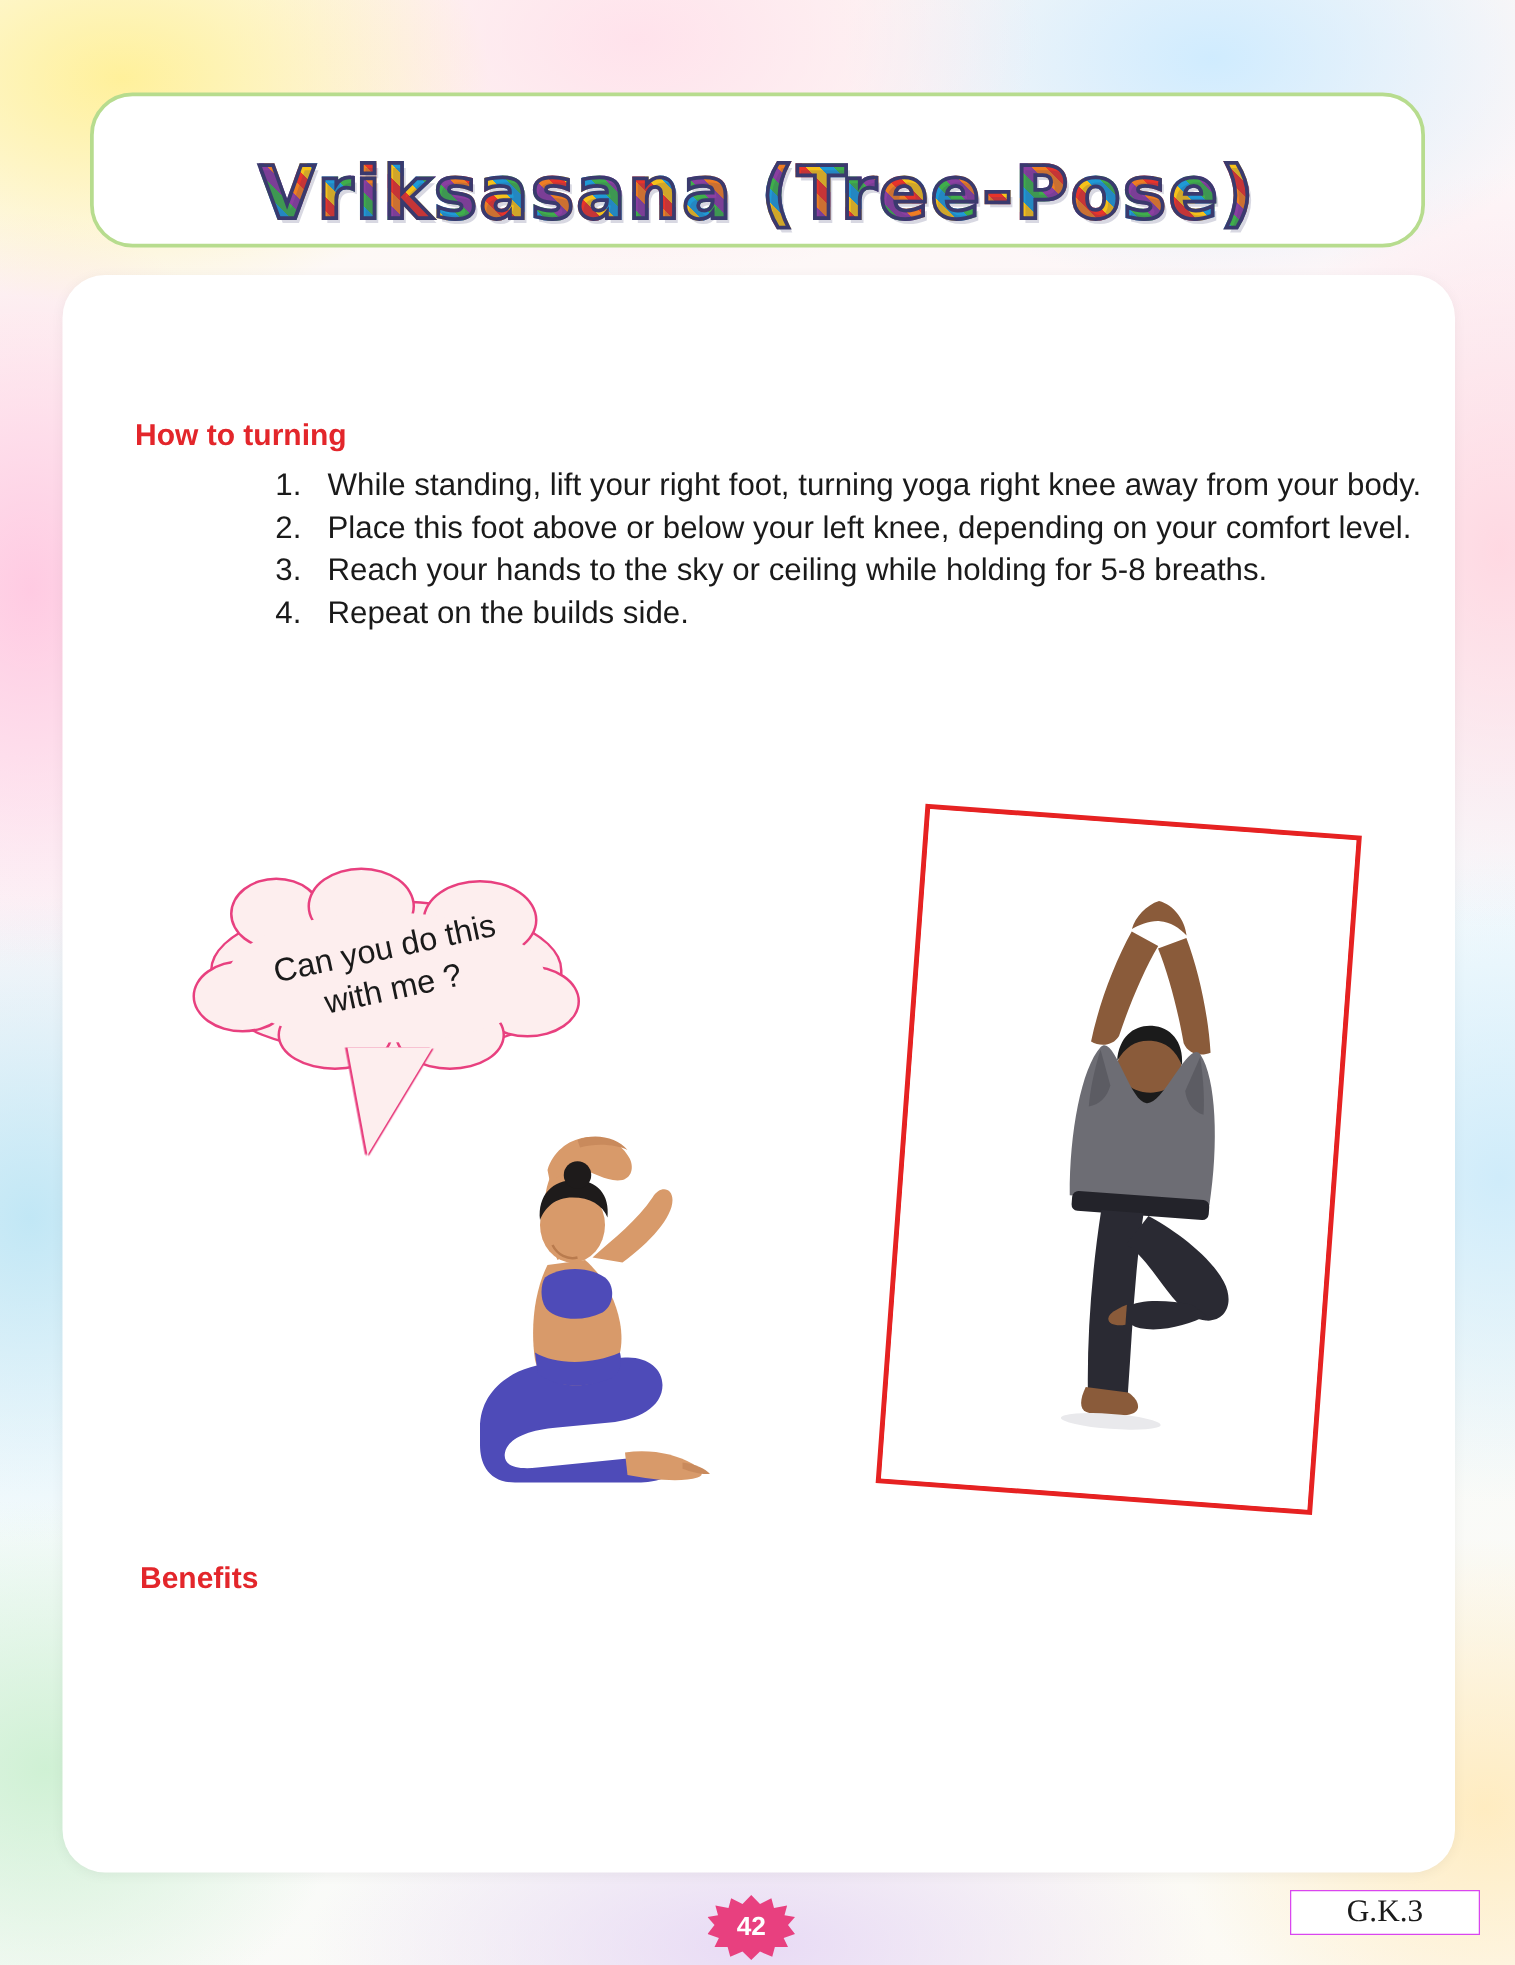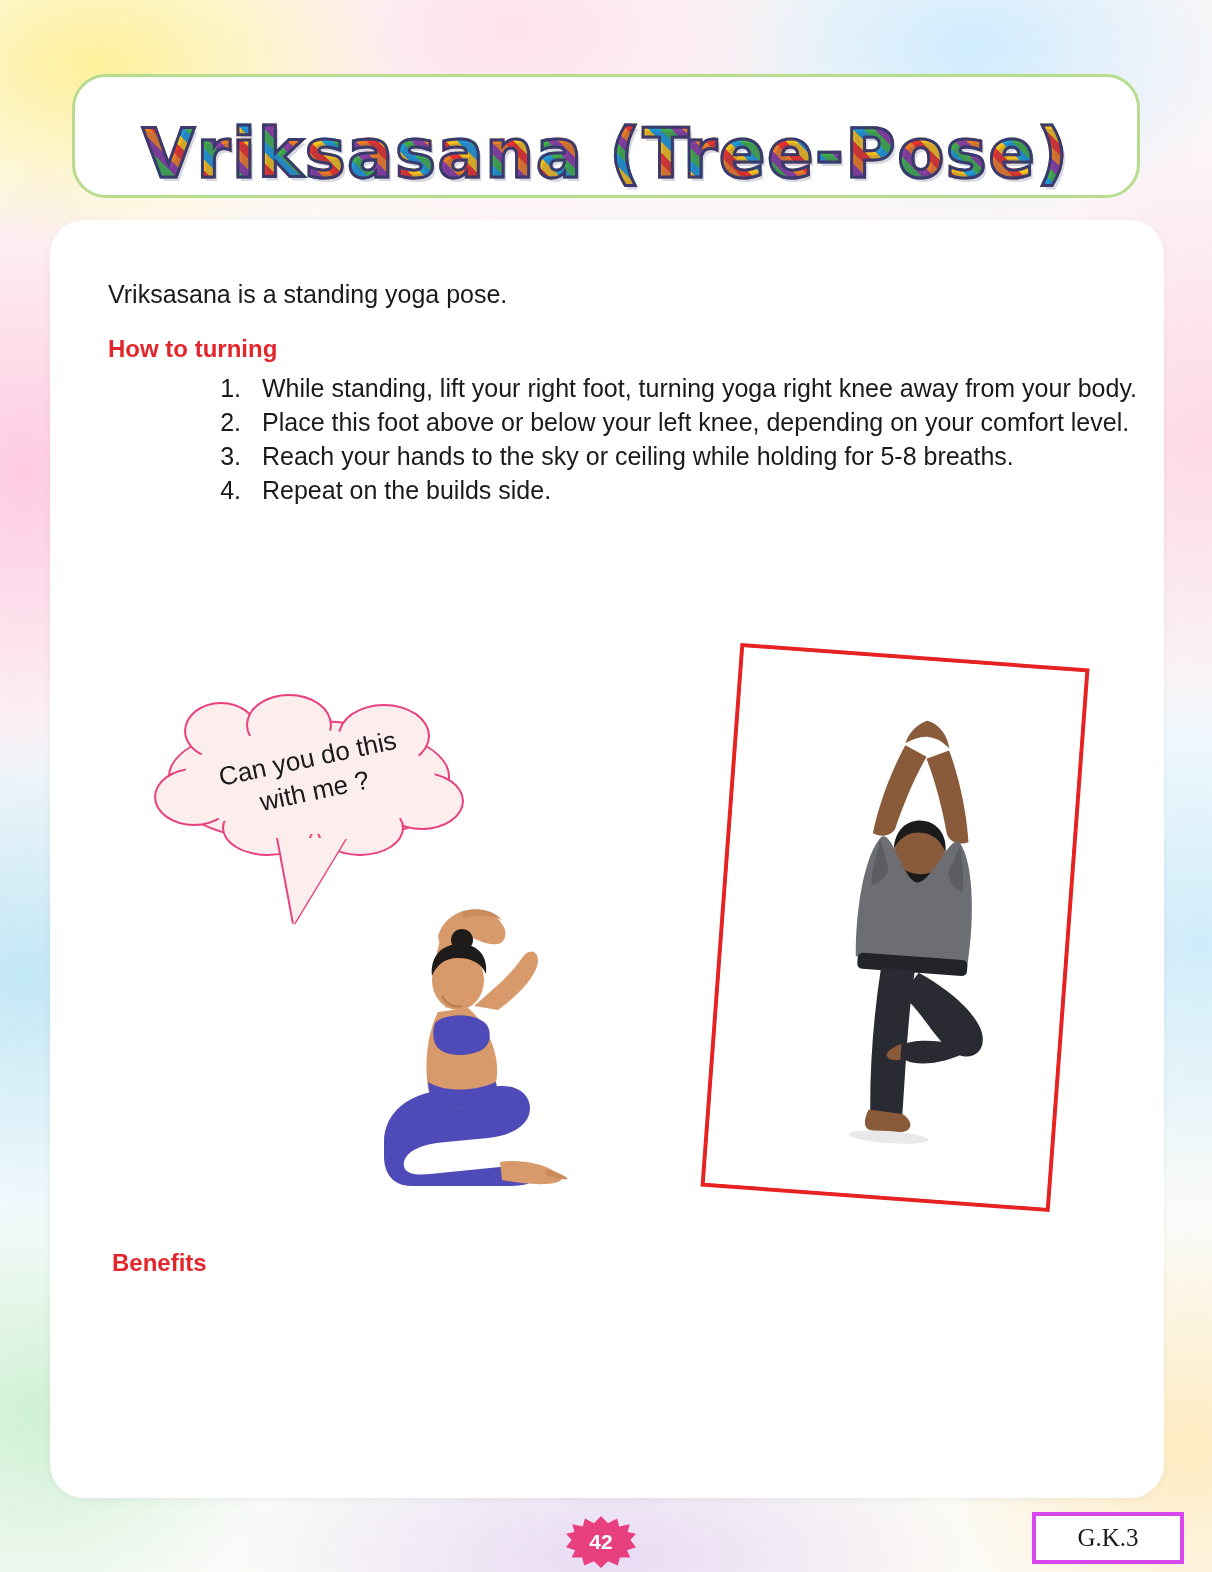--- a/index.html
+++ b/index.html
@@ -45,21 +45,21 @@
     border-radius: 34px;
     box-sizing: border-box;
     display: flex;
     align-items: center;
     justify-content: center;
     overflow: hidden;
   }
   .fancy-title {
     font-family: "DejaVu Sans", sans-serif;
     font-weight: bold;
-    font-size: 68px;
+    font-size: 58px;
     letter-spacing: 2px;
     line-height: 1;
     white-space: nowrap;
     background-image:
       repeating-linear-gradient(45deg, #e8342a 0 8px, #f6c11a 8px 16px, #1f9ad6 16px 24px, #3fae4b 24px 32px, #8b3fa0 32px 40px, #ef7d23 40px 48px);
     -webkit-background-clip: text;
     background-clip: text;
     color: transparent;
     -webkit-text-stroke: 3px #3a3a6e;
     paint-order: stroke fill;
@@ -247,22 +247,22 @@
     justify-content: center;
     color: #ffffff;
     font-size: 21px;
     font-weight: bold;
   }
   .footer-code {
     position: absolute;
     right: 28px;
     top: 1512px;
     width: 152px;
-    height: 52px;
-    border: 4px solid #d946ef;
+    height: 36px;
+    border: 1px solid #d946ef;
     background: #ffffff;
     display: flex;
     align-items: center;
     justify-content: center;
     font-family: "Liberation Serif", serif;
     font-size: 25px;
     color: #1a1a1a;
     box-sizing: border-box;
   }
 </style>
@@ -270,21 +270,20 @@
 <body>
 
 <div class="page-bg"></div>
 
 <div class="title-banner">
   <div class="fancy-title">Vriksasana (Tree-Pose)</div>
 </div>
 
 <div class="card">
 
-  <div class="intro">Vriksasana is a standing yoga pose.</div>
 
   <div class="section-head howto-head">How to turning</div>
 
   <ol class="steps">
     <li>While standing, lift your right foot, turning yoga right knee away from your body.</li>
     <li>Place this foot above or below your left knee, depending on your comfort level.</li>
     <li>Reach your hands to the sky or ceiling while holding for 5-8 breaths.</li>
     <li>Repeat on the builds side.</li>
   </ol>
 

